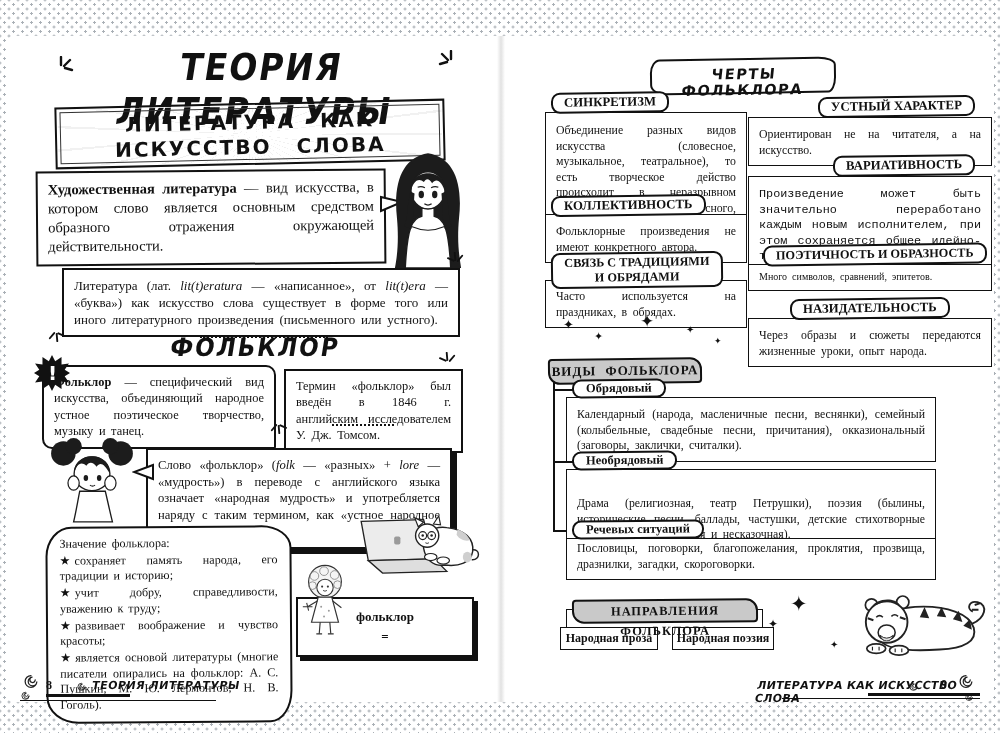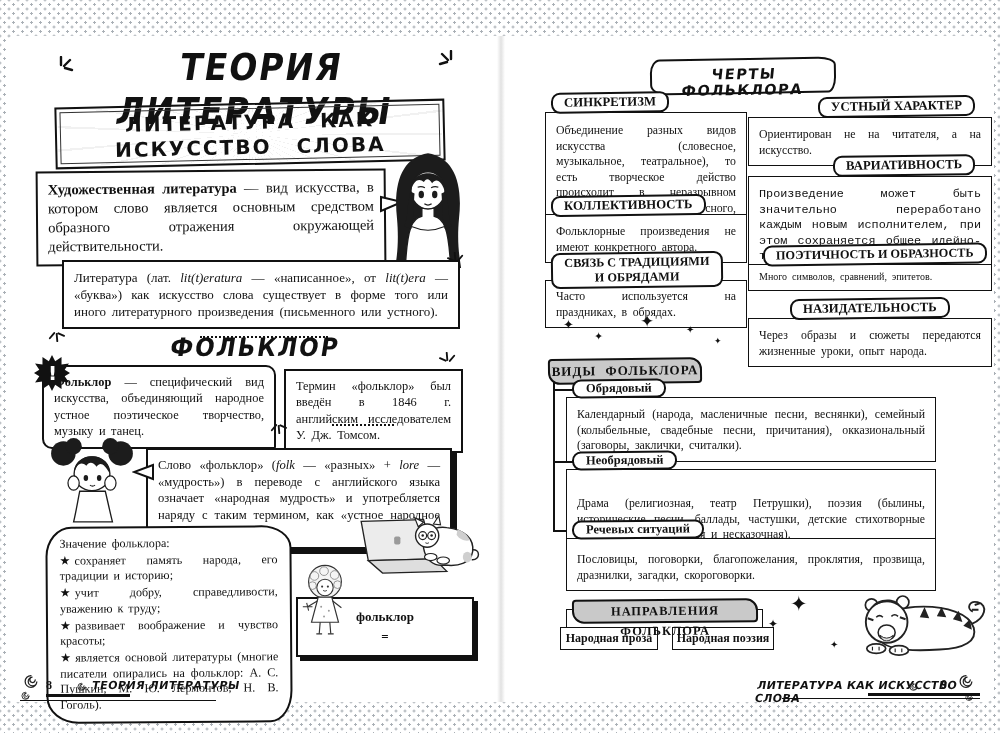--- a/index.html
+++ b/index.html
@@ -70,21 +70,21 @@
   <ellipse cx="50" cy="41" rx="16.5" ry="18" fill="#fff" stroke="#1c1c1c" stroke-width="1.4"></ellipse>
   <path d="M33 44 C30 18 70 18 67 44 C63 31 58 29 54 34 C51 29 48 29 46 33 C41 28 35 32 33 44 Z" fill="#1c1c1c"></path>
   <path d="M33 42 C29 58 31 66 27 76 L34 78 C37 64 36 52 37 44 Z" fill="#1c1c1c"></path>
   <path d="M67 42 C71 58 69 66 73 76 L66 78 C63 64 64 52 63 44 Z" fill="#1c1c1c"></path>
   <ellipse cx="43.5" cy="45" rx="2.6" ry="3.6" fill="#1c1c1c"></ellipse>
   <ellipse cx="56.5" cy="45" rx="2.6" ry="3.6" fill="#1c1c1c"></ellipse>
   <path d="M40 38 Q43.5 36.5 47 38.5 M53 38.5 Q56.5 36.5 60 38" fill="none" stroke="#1c1c1c" stroke-width="1.1"></path>
   <path d="M46.5 54 Q50 56.5 53.5 54" fill="none" stroke="#1c1c1c" stroke-width="1.2"></path>
 </svg>
 
-<div class="abs serifbox" style="left:62px;top:260px;width:374px;border-width:2px;font-size:13px;">
+<div class="abs serifbox" style="left:62px;top:268px;width:374px;border-width:2px;font-size:13px;">
   <span>Литература (лат. </span><i>lit(t)eratura</i><span> — «написанное», от </span><i>lit(t)era</i><span> — «буква») как искусство слова существует в форме того или иного литературного произведения (письменного или устного).</span>
 </div>
 <svg class="abs" style="left:444px;top:252px;" width="22" height="22" viewBox="0 0 24 26">
     <path d="M2 14 L9 12 M4 4 L10 10 M13 1 L13 9" stroke="#111" stroke-width="2.2" stroke-linecap="round" fill="none" transform="rotate(40 12 13)"></path>
   </svg>
 <svg class="abs" style="left:46px;top:320px;transform:rotate(180deg);" width="22" height="22" viewBox="0 0 24 26">
     <path d="M2 14 L9 12 M4 4 L10 10 M13 1 L13 9" stroke="#111" stroke-width="2.2" stroke-linecap="round" fill="none" transform="rotate(40 12 13)"></path>
   </svg>
 <div class="abs dashline" style="left:200px;top:336px;width:128px;"></div>
 
@@ -261,21 +261,21 @@
 <div class="abs serifbox" style="left:566px;top:397px;width:348px;font-size:11.8px;padding-top:9px;">
   <span>Календарный (народа, масленичные песни, веснянки), семейный (колыбельные, свадебные песни, причитания), окказиональный (заговоры, заклички, считалки).</span>
 </div>
 
 <div class="typetab" style="left:572px;top:451px;">Необрядовый</div>
 <div class="abs serifbox" style="left:566px;top:469px;width:348px;font-size:11.8px;padding-top:26px;">
   <span>Драма (религиозная, театр Петрушки), поэзия (былины, исторические песни, баллады, частушки, детские стихотворные песни), проза (сказочная и несказочная).</span>
 </div>
 
 <div class="typetab" style="left:572px;top:520px;">Речевых ситуаций</div>
-<div class="abs serifbox" style="left:566px;top:538px;width:348px;font-size:11.8px;padding-top:13px;">
+<div class="abs serifbox" style="left:566px;top:538px;width:348px;font-size:11.8px;padding-top:2px;">
   <span>Пословицы, поговорки, благопожелания, проклятия, прозвища, дразнилки, загадки, скороговорки.</span>
 </div>
 
 <div class="gbanner" style="left:572px;top:599px;width:182px;height:20px;font-size:12.5px;line-height:20px;transform:rotate(-0.5deg);">
   <span>НАПРАВЛЕНИЯ ФОЛЬКЛОРА</span>
 </div>
 <div class="abs" style="left:566px;top:609px;width:8px;height:19px;border-left:1.6px solid #111;border-top:1.6px solid #111;"></div>
 <div class="abs" style="left:754px;top:609px;width:8px;height:19px;border-right:1.6px solid #111;border-top:1.6px solid #111;"></div>
 <div class="abs" style="left:560px;top:627px;width:96px;height:21px;border:1.6px solid #111;background:#fff;text-align:center;font-weight:bold;font-size:12px;line-height:21px;">
   <span>Народная проза</span>

